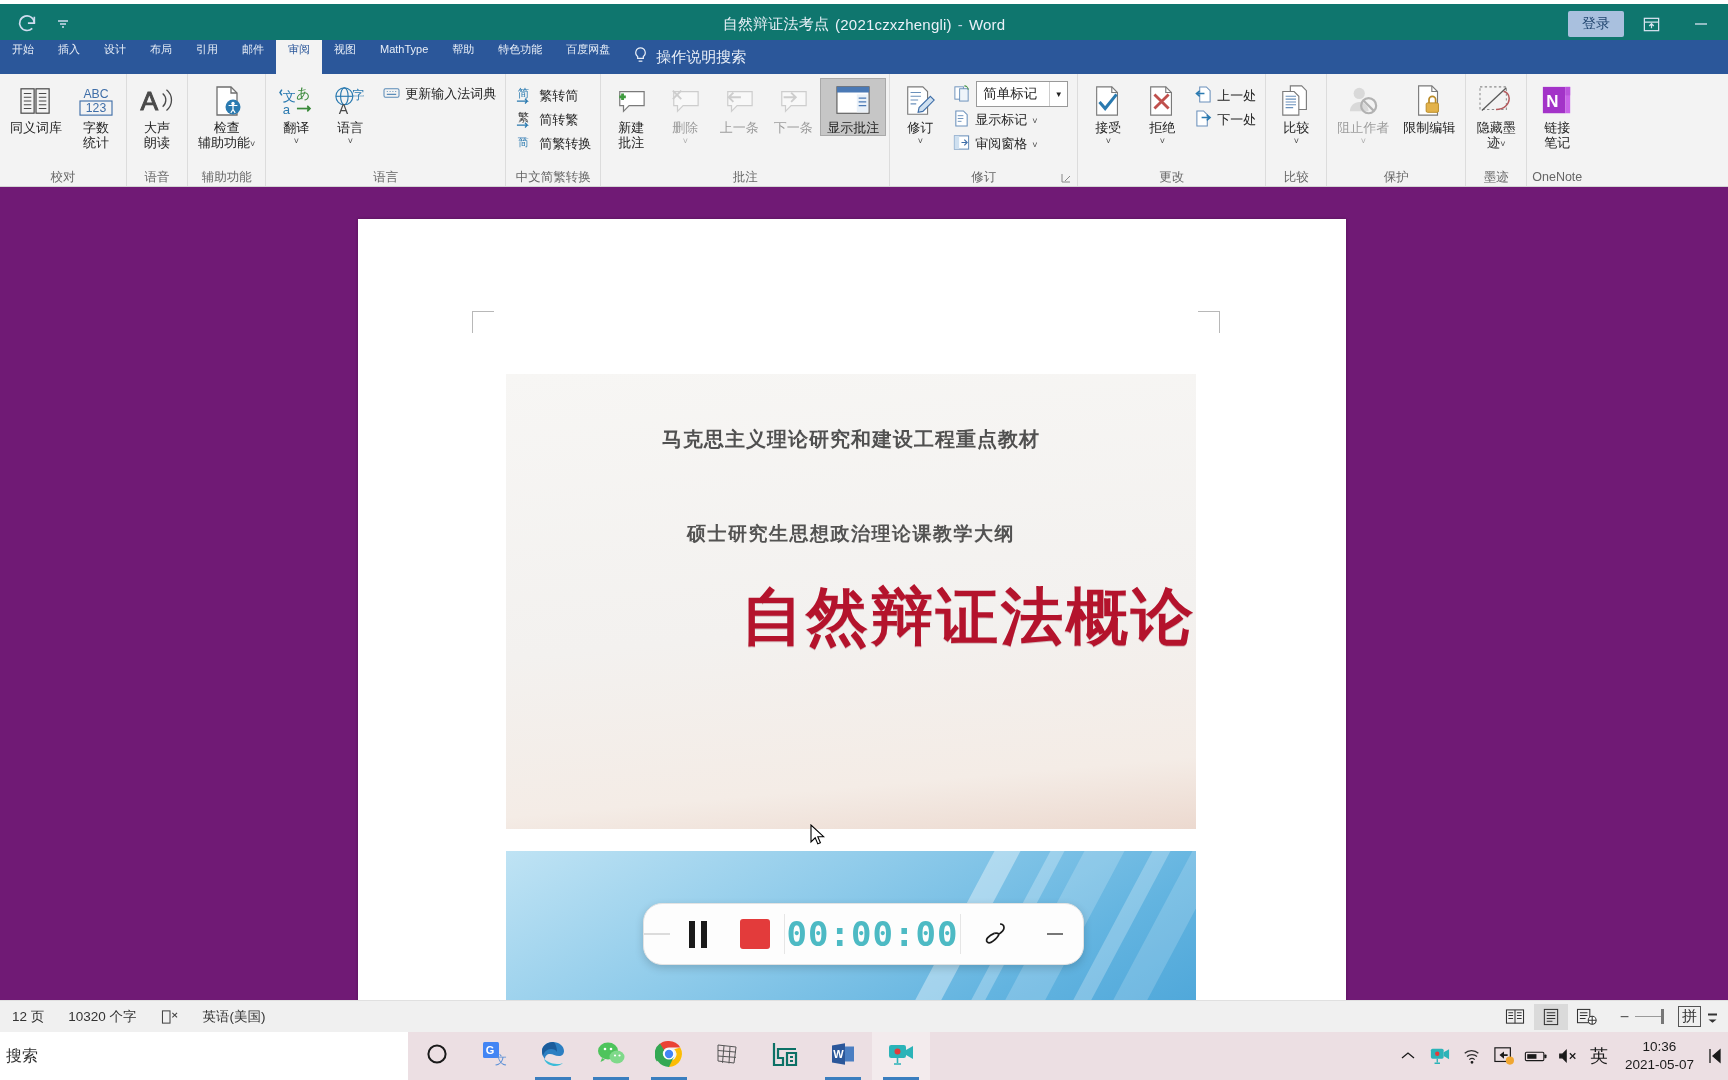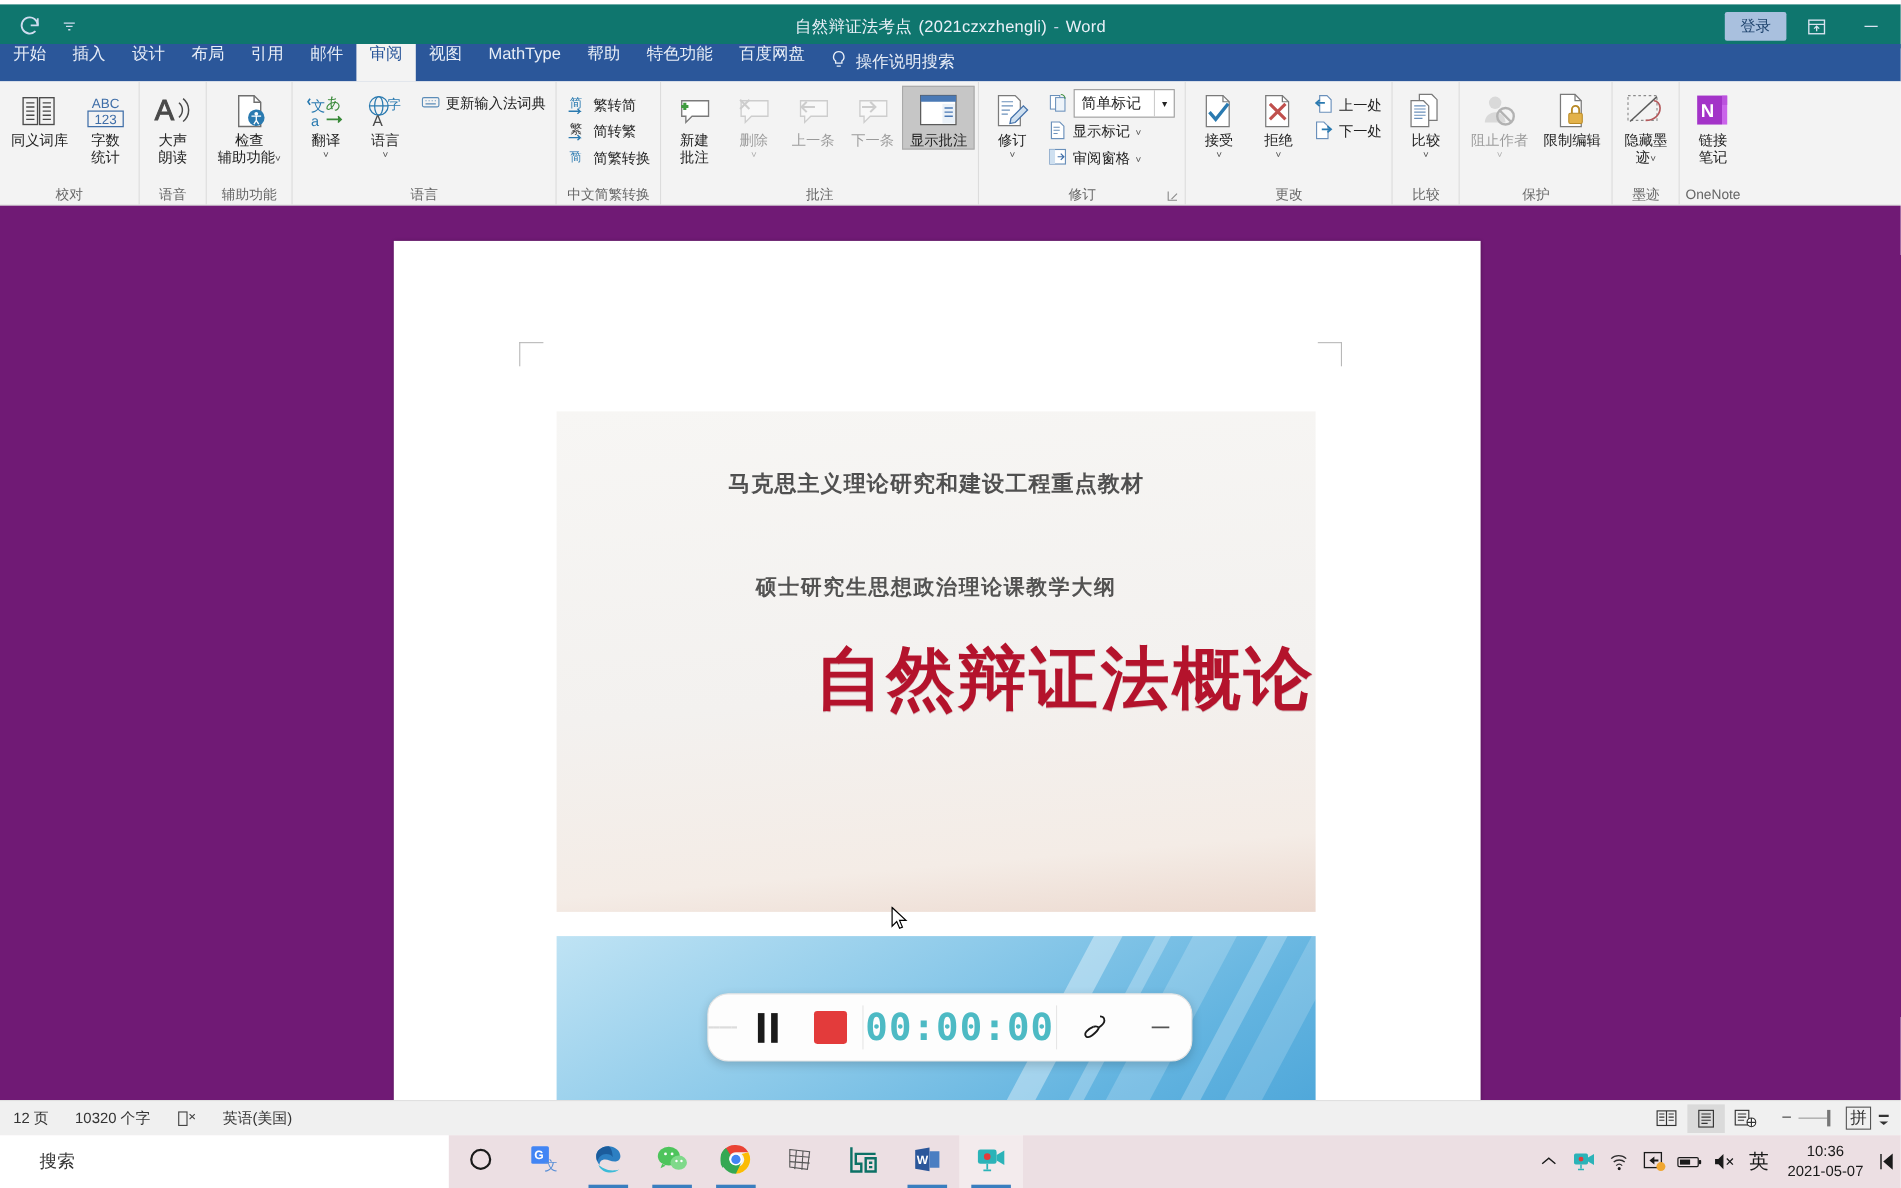--- a/index.html
+++ b/index.html
@@ -31,21 +31,21 @@
     padding: 4px 14px; border-radius: 2px; cursor: pointer;
   }
   .tb-icon { width: 46px; height: 34px; display: flex; align-items: center; justify-content: center; color: #dae4f1; cursor: pointer; }
 
   
   .tabstrip {
     position: absolute; left: 0; top: 40px; width: 1728px; height: 34px;
     background: #2b579a; display: flex; align-items: flex-end;
   }
   .tab {
-    font-size: 15px; color: #e8eef7; padding: 6px 12px 22px 12px; height: 34px;
+    font-size: 11px; color: #e8eef7; padding: 6px 12px 22px 12px; height: 34px;
     display: flex; align-items: center; cursor: pointer; white-space: nowrap;
   }
   .tab.active { background: #f3f3f3; color: #2b579a; margin-top: 37px; }
   .tellme { display:flex; align-items:center; gap:7px; padding: 6px 10px; color:#e8eef7; font-size:15px; cursor:pointer;}
 
   
   .ribbon {
     position: absolute; left: 0; top: 74px; width: 1728px; height: 113px;
     background: #f3f3f3; border-bottom: 1px solid #d4d4d4;
     display: flex; align-items: stretch; overflow: hidden;
@@ -165,21 +165,21 @@
   .zs-minus { font-size:16px; color:#555; padding:0 6px; cursor:pointer;}
   .zs-handle { width: 3px; height: 15px; background:#777; }
 
   
   .taskbar {
     position: absolute; left:0; top: 1032px; width:1728px; height: 48px;
     background: #ecdfe3; display:flex; align-items:center;
   }
   .searchbox {
     width: 408px; height: 48px; background:#fff; display:flex; align-items:center;
-    padding-left: 36px; font-size: 16px; color:#333; cursor:text;
+    padding-left: 6px; font-size: 16px; color:#333; cursor:text;
   }
   .tb-apps { display:flex; align-items:center; height:48px; }
   .tb-app {
     width: 58px; height: 48px; display:flex; align-items:center; justify-content:center;
     position:relative; cursor:pointer;
   }
   .tb-app.running::after {
     content:''; position:absolute; left:11px; right:11px; bottom:0; height:3px; background:#3a7ebf;
   }
   .tb-app.active { background: rgba(255,255,255,.38); }

